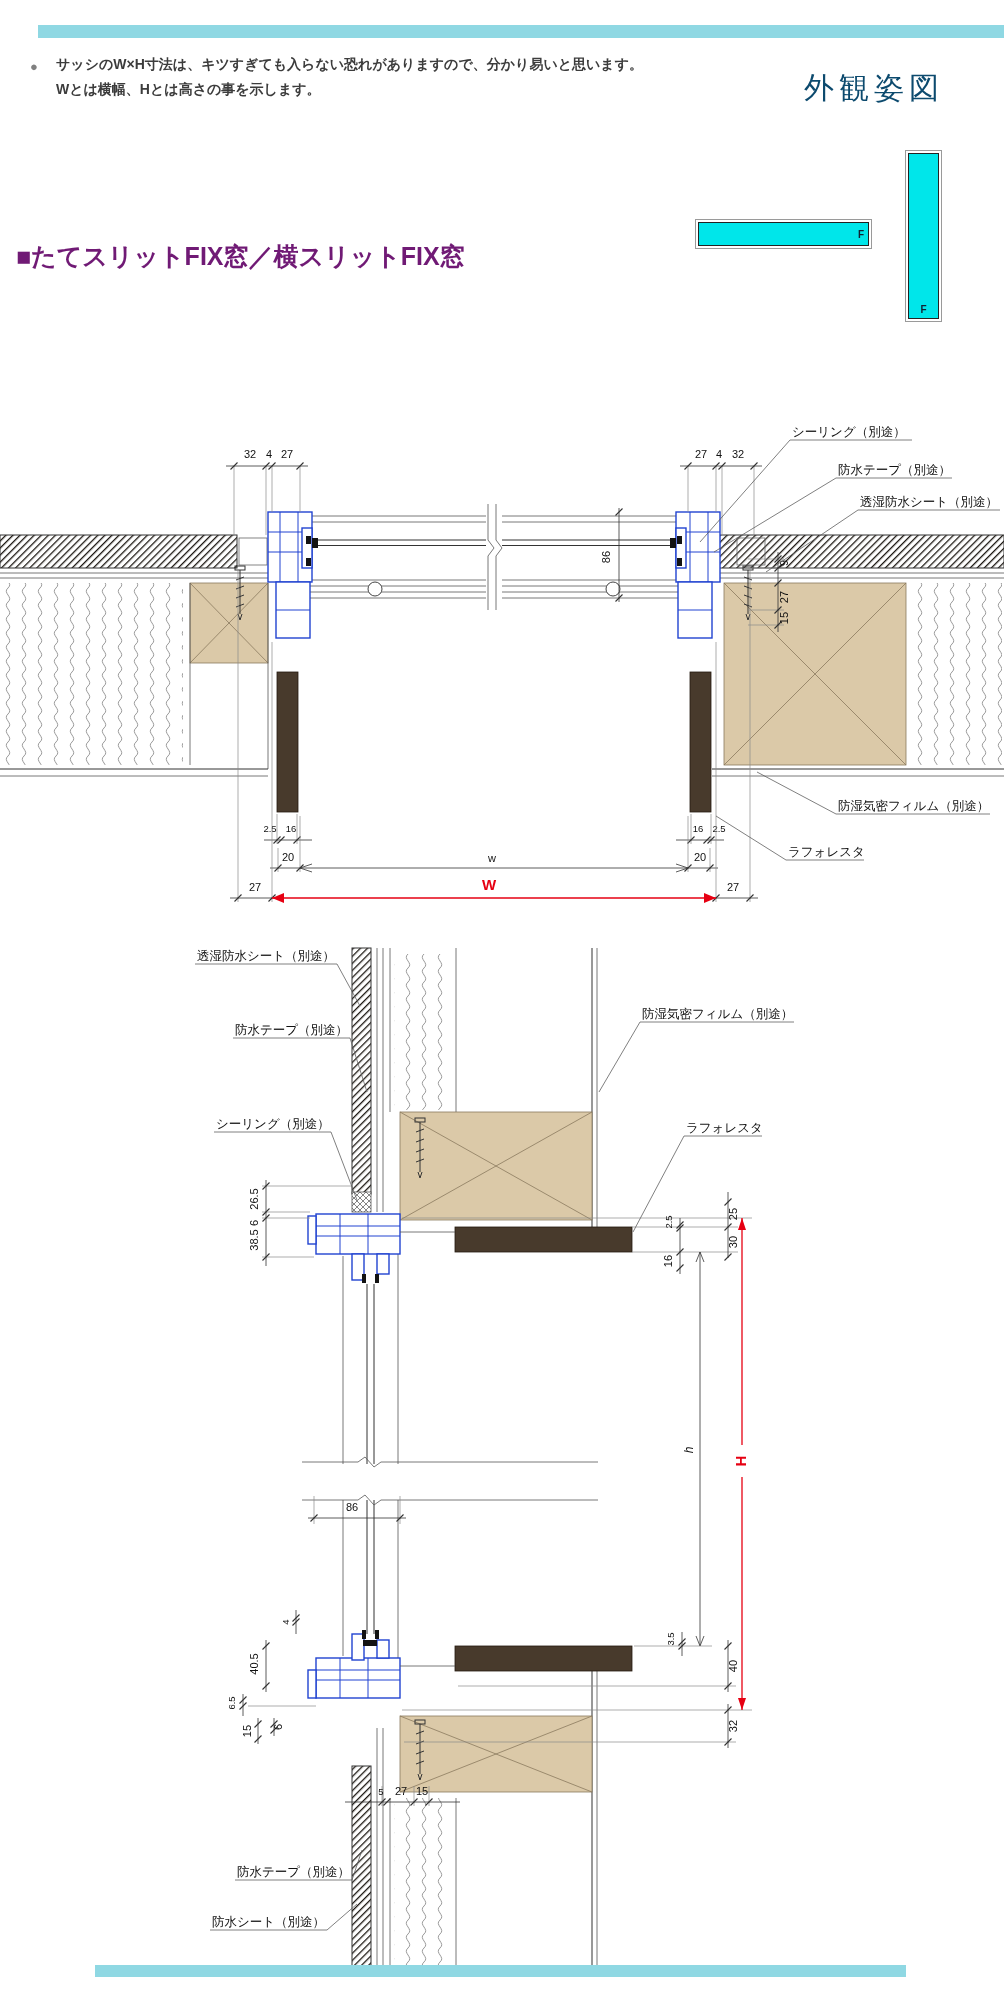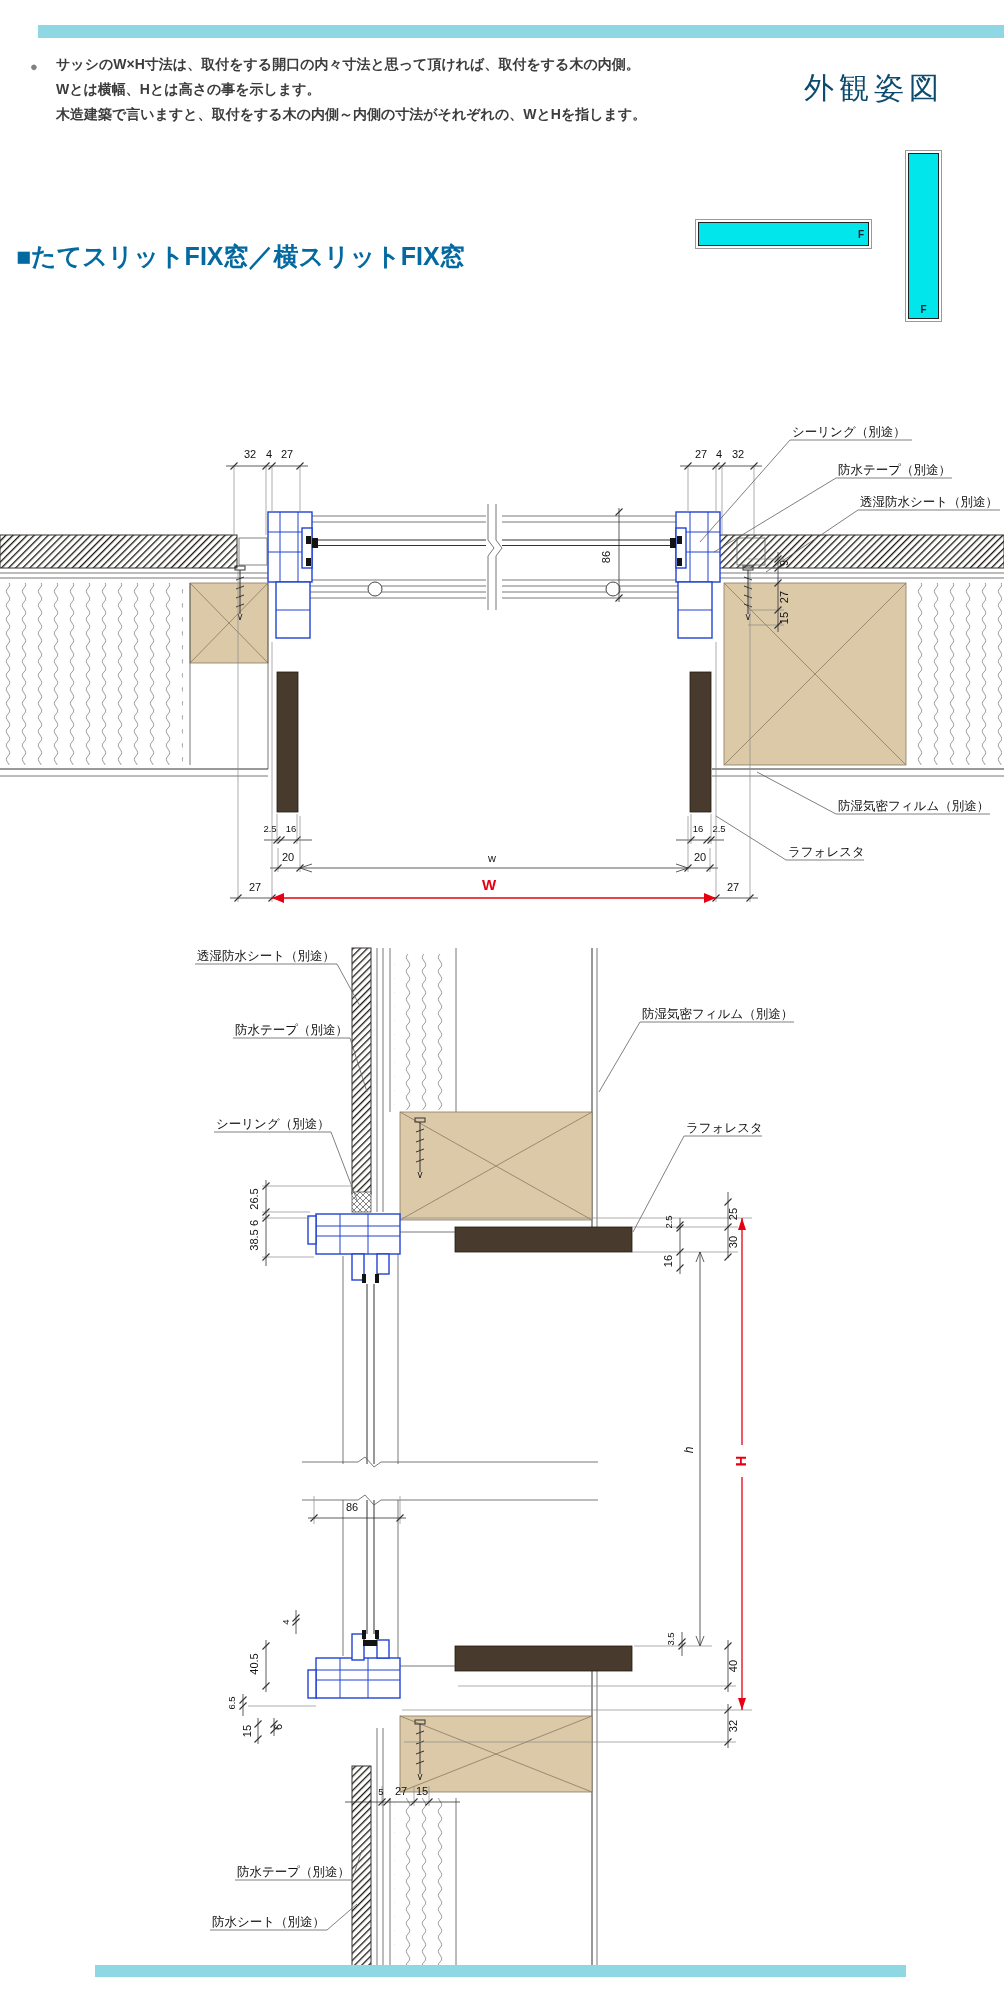--- a/index.html
+++ b/index.html
@@ -5,21 +5,21 @@
   html,body{margin:0;padding:0;background:#fff}
   .page{position:relative;width:1004px;height:1992px;background:#fff;overflow:hidden;
         font-family:"Liberation Sans","DejaVu Sans",sans-serif;color:#222}
   .bar{position:absolute;height:13px;background:#8fd8e3}
   .bar.top{left:38px;top:25px;width:966px}
   .bar.bottom{left:95px;top:1965px;width:811px;height:12px}
   .notes{position:absolute;left:30px;top:52px;font-size:14px;font-weight:bold;color:#3c3c3c;line-height:25px;padding-left:26px}
   .notes .bullet{position:absolute;left:0;top:2px;color:#808080;font-size:13px}
   .notes .line{white-space:nowrap}
   .app-title{position:absolute;left:804px;top:68px;font-size:30px;letter-spacing:5px;color:#0c4a6e}
-  .heading{position:absolute;left:16px;top:240px;font-size:25px;font-weight:bold;color:#0369a1;white-space:nowrap}
+  .heading{position:absolute;left:16px;top:240px;font-size:25px;font-weight:bold;color:#701a75;white-space:nowrap}
   .win{position:absolute;border:1px solid #9a9a9a;background:#fff;padding:2px;box-sizing:border-box}
   .win .pane{position:relative;width:100%;height:100%;background:#00e6ea;border:1px solid #222;box-sizing:border-box}
   .win.h{left:695px;top:219px;width:177px;height:30px}
   .win.v{left:905px;top:150px;width:37px;height:172px}
   .win .flabel{position:absolute;font-size:10px;color:#123;font-weight:bold}
   .win.h .flabel{right:4px;top:50%;transform:translateY(-50%)}
   .win.v .flabel{left:50%;bottom:3px;transform:translateX(-50%)}
   svg.drawing{position:absolute;left:0}
   
   .ln{stroke:#333;stroke-width:1;fill:none}
@@ -46,23 +46,22 @@
 </style>
 </head>
 <body>
 
 <div class="page">
 
   <div class="bar top"></div>
 
   <div class="notes">
     <span class="bullet">●</span>
-    <div class="line">サッシのW×H寸法は、取付をする開口の内々寸法と思って頂ければ、取付をする木の内側。</div>
+    <div class="line">サッシのW×H寸法は、キツすぎても入らない恐れがありますので、分かり易いと思います。</div>
     <div class="line">Wとは横幅、Hとは高さの事を示します。</div>
-    <div class="line">木造建築で言いますと、取付をする木の内側～内側の寸法がそれぞれの、WとHを指します。</div>
   </div>
 
   <div class="app-title">外観姿図</div>
 
   <div class="win h">
     <div class="pane">
       <span class="flabel">F</span>
     </div>
   </div>
   <div class="win v">

